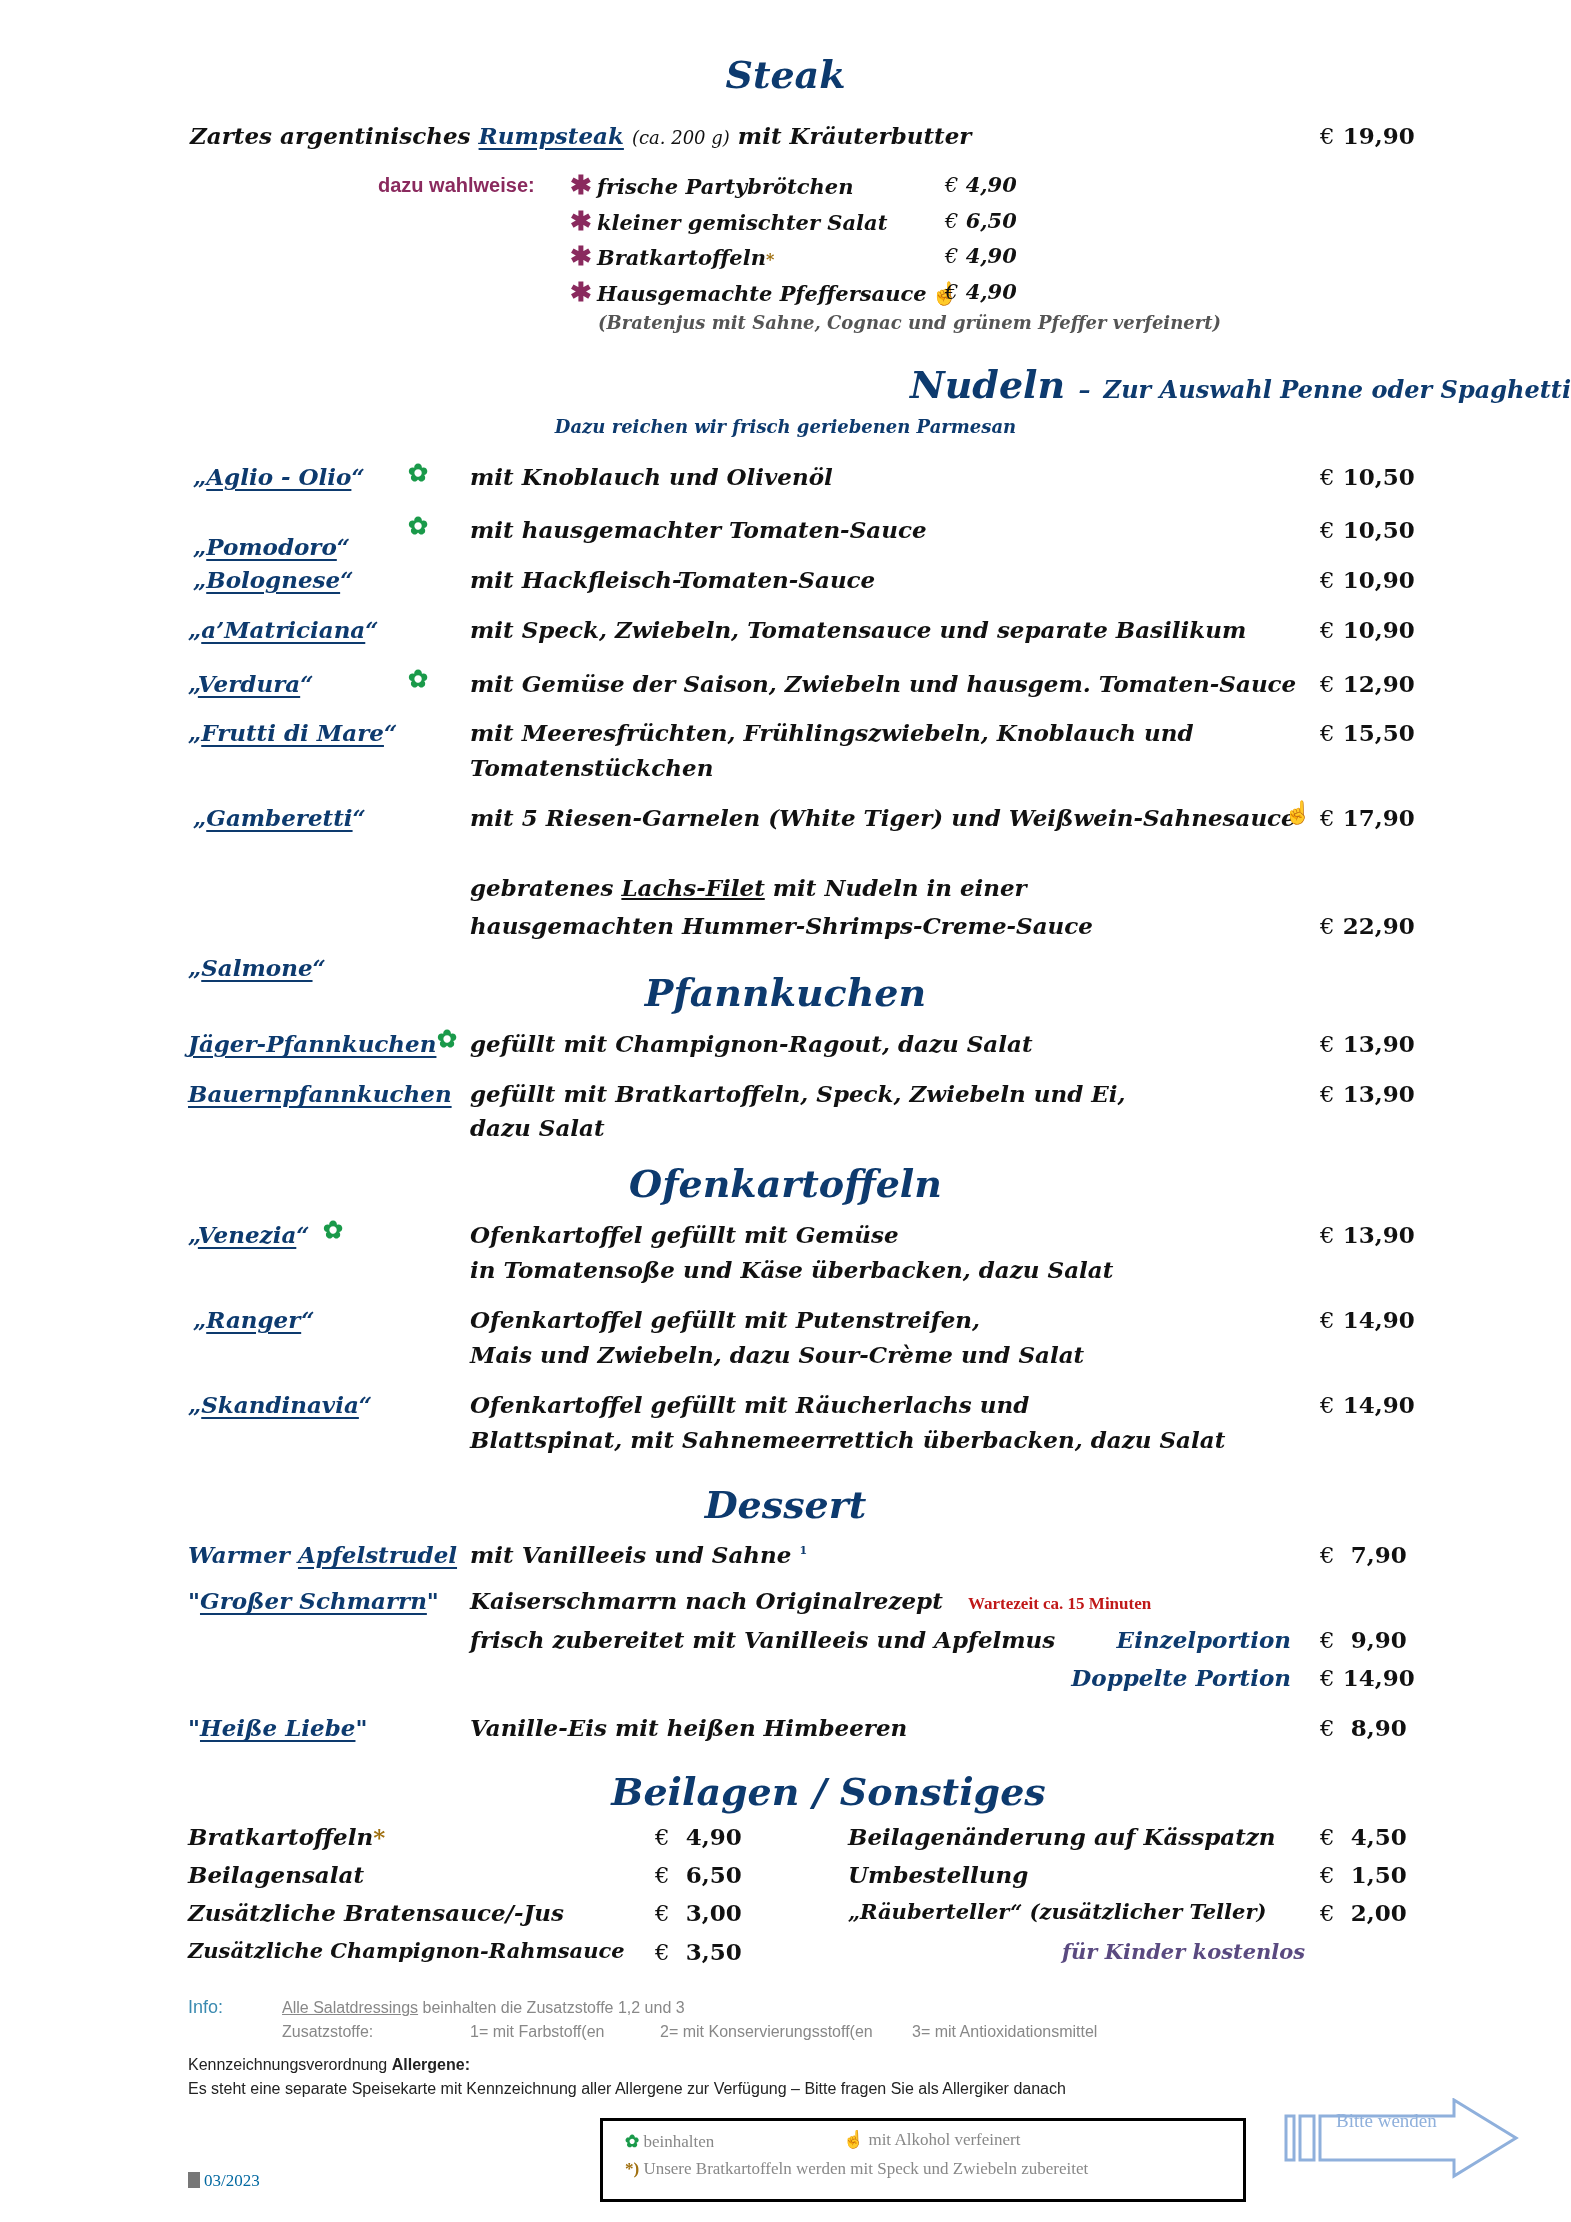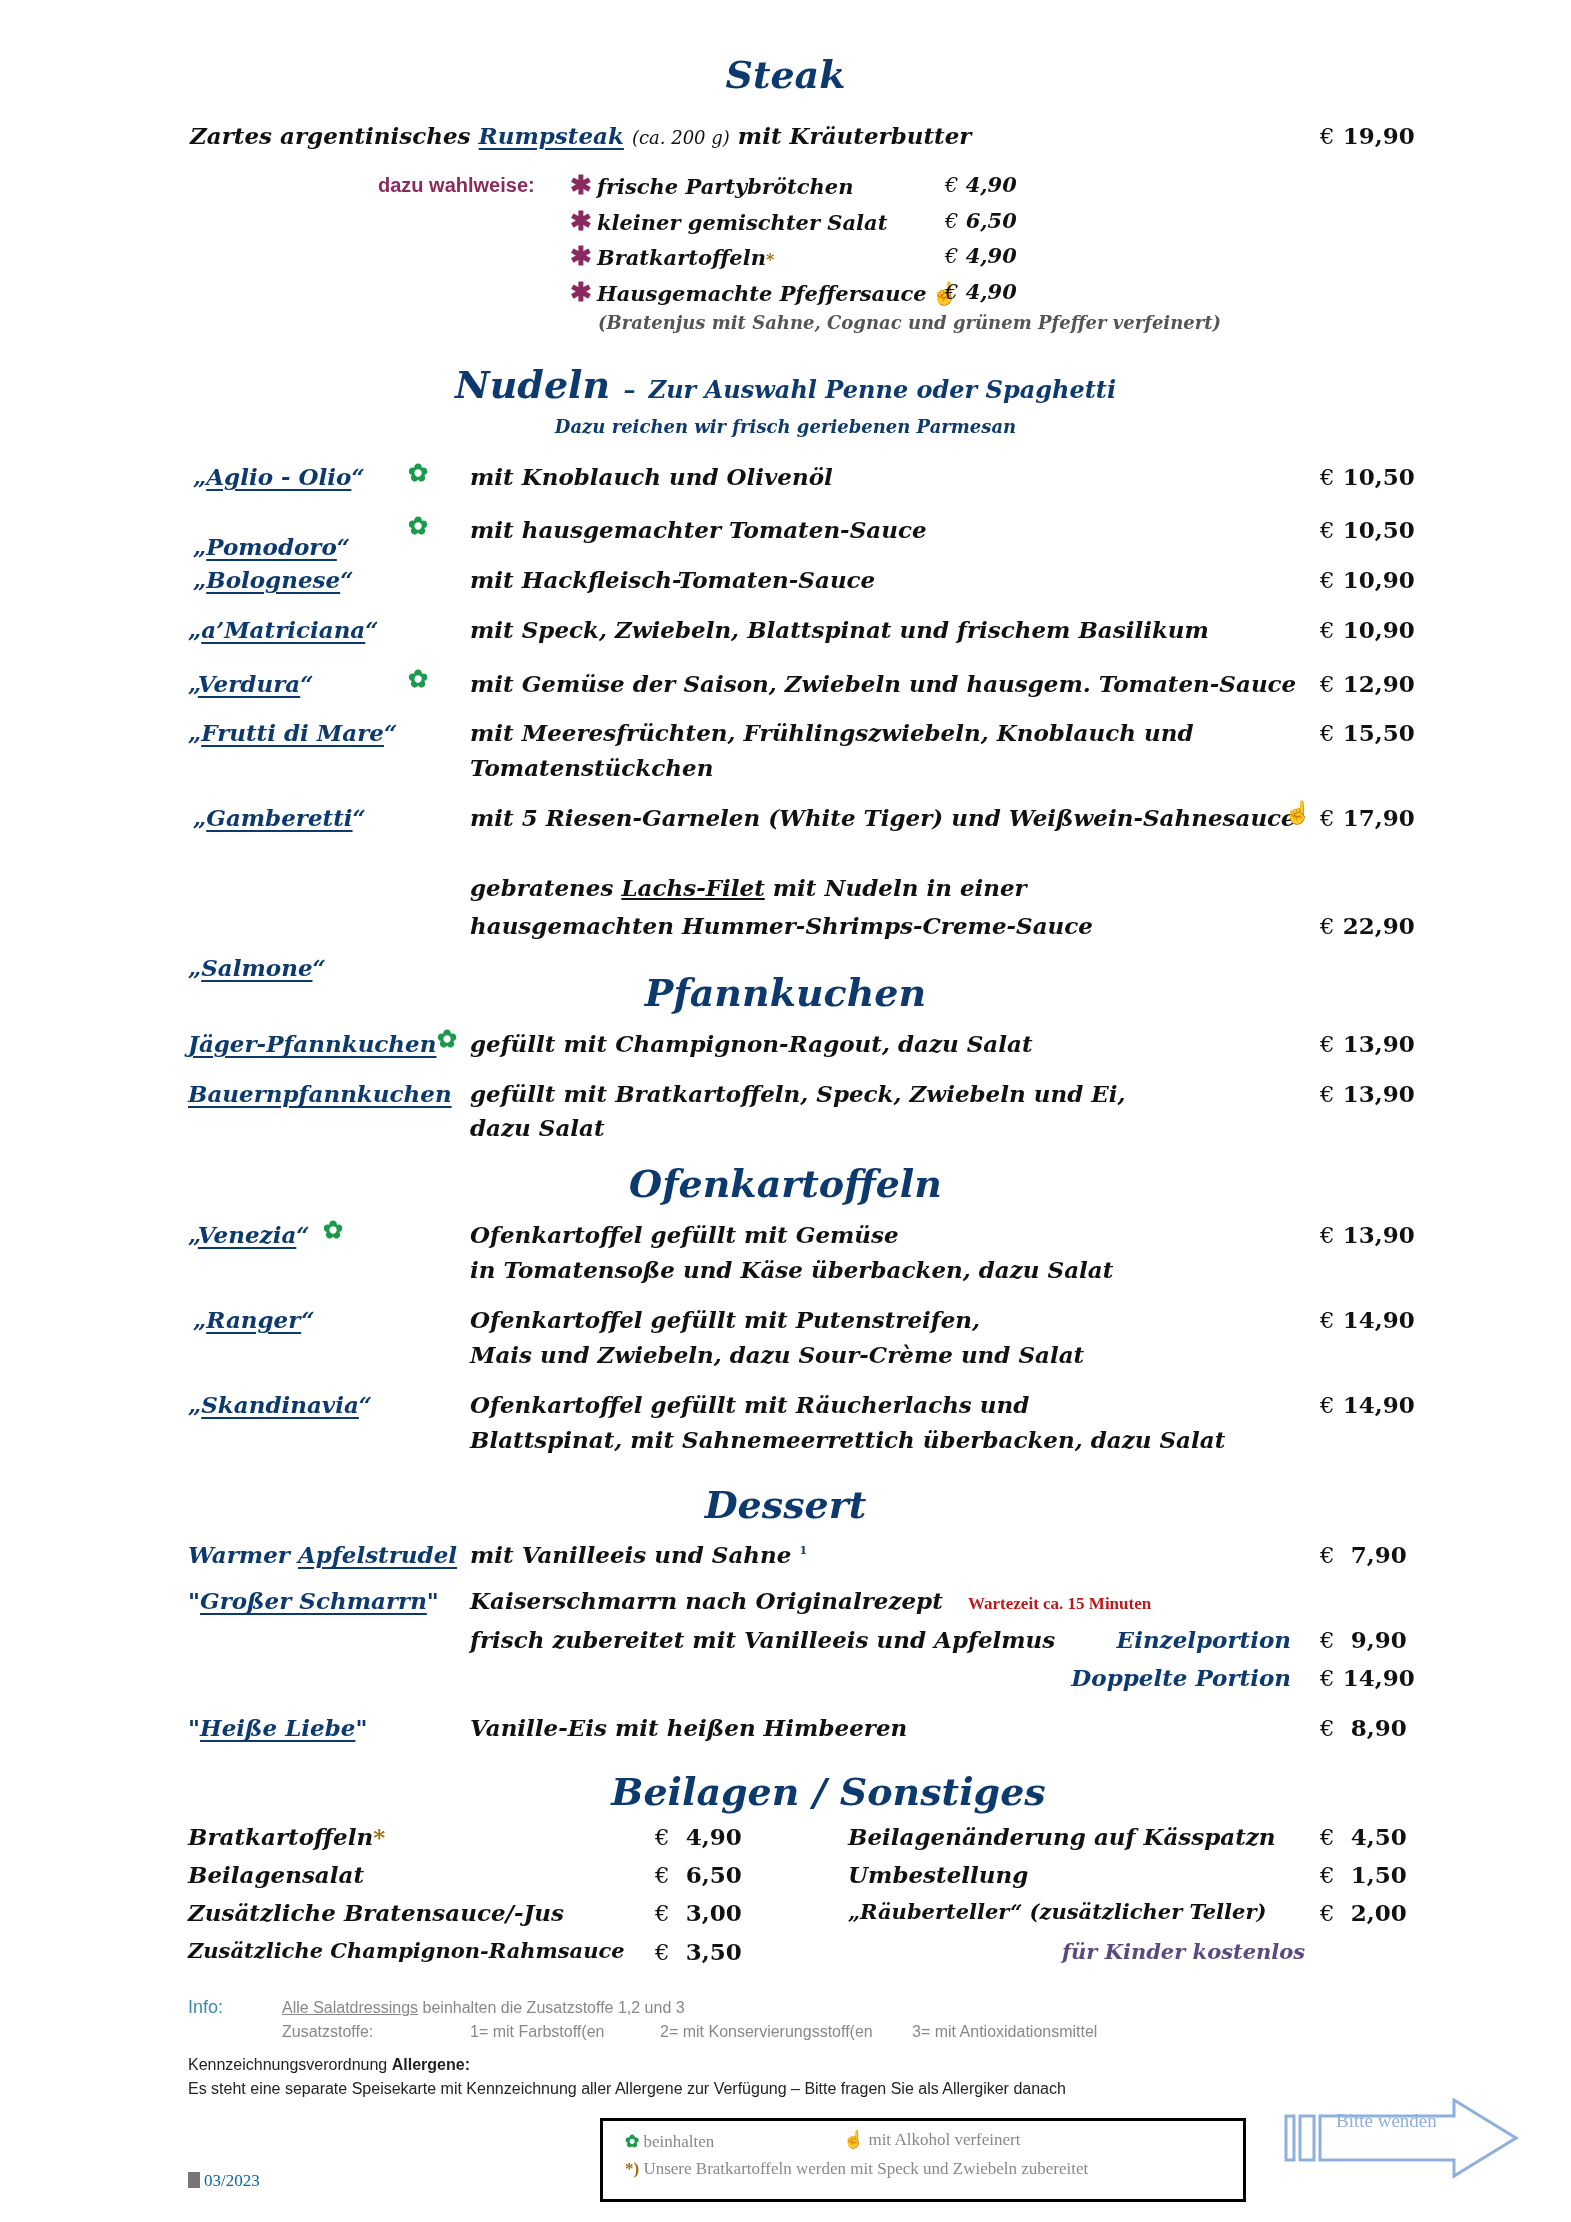--- a/index.html
+++ b/index.html
@@ -66,21 +66,21 @@
 
 <div class="abs" style="left:570px; top:277px;">
   <span class="star">✱</span>
   <span class="opt">Hausgemachte Pfeffersauce</span>
   <span class="alc">☝</span>
 </div>
 <div class="abs price opt" style="left:945px; top:279px;"><span class="eur">€</span> <span>4,90</span></div>
 
 <div class="abs note" style="left:598px; top:312px;">(Bratenjus mit Sahne, Cognac und grünem Pfeffer verfeinert)</div>
 
-<div class="abs title" style="top:362px;">
+<div class="abs title" style="top:362px;text-align:right;">
   <span>Nudeln</span>
   <span class="sub">–</span>
   <span class="sub">Zur Auswahl Penne oder Spaghetti</span>
 </div>
 <div class="abs subtitle" style="top:416px;">Dazu reichen wir frisch geriebenen Parmesan</div>
 
 <div class="abs name" style="left:193px; top:463px;">„<u>Aglio - Olio</u>“</div>
 <div class="abs veg" style="left:408px; top:458px;">✿</div>
 <div class="abs desc" style="left:470px; top:463px;">mit Knoblauch und Olivenöl</div>
 <div class="abs price" style="left:1320px; top:463px;"><span class="eur">€</span> <span>10,50</span></div>
@@ -88,21 +88,21 @@
 <div class="abs name" style="left:193px; top:516px;margin-top:17px;">„<u>Pomodoro</u>“</div>
 <div class="abs veg" style="left:408px; top:511px;">✿</div>
 <div class="abs desc" style="left:470px; top:516px;">mit hausgemachter Tomaten-Sauce</div>
 <div class="abs price" style="left:1320px; top:516px;"><span class="eur">€</span> <span>10,50</span></div>
 
 <div class="abs name" style="left:193px; top:566px;">„<u>Bolognese</u>“</div>
 <div class="abs desc" style="left:470px; top:566px;">mit Hackfleisch-Tomaten-Sauce</div>
 <div class="abs price" style="left:1320px; top:566px;"><span class="eur">€</span> <span>10,90</span></div>
 
 <div class="abs name" style="left:188px; top:616px;">„<u>a’Matriciana</u>“</div>
-<div class="abs desc" style="left:470px; top:616px;">mit Speck, Zwiebeln, Blattspinat und frischem Basilikum</div>
+<div class="abs desc" style="left:470px; top:616px;">mit Speck, Zwiebeln, Tomatensauce und separate Basilikum</div>
 <div class="abs price" style="left:1320px; top:616px;"><span class="eur">€</span> <span>10,90</span></div>
 
 <div class="abs name" style="left:188px; top:670px;">„<u>Verdura</u>“</div>
 <div class="abs veg" style="left:408px; top:664px;">✿</div>
 <div class="abs desc" style="left:470px; top:670px;">mit Gemüse der Saison, Zwiebeln und hausgem. Tomaten-Sauce</div>
 <div class="abs price" style="left:1320px; top:670px;"><span class="eur">€</span> <span>12,90</span></div>
 
 <div class="abs name" style="left:188px; top:719px;">„<u>Frutti di Mare</u>“</div>
 <div class="abs desc" style="left:470px; top:719px;">mit Meeresfrüchten, Frühlingszwiebeln, Knoblauch und</div>
 <div class="abs desc" style="left:470px; top:754px;">Tomatenstückchen</div>

